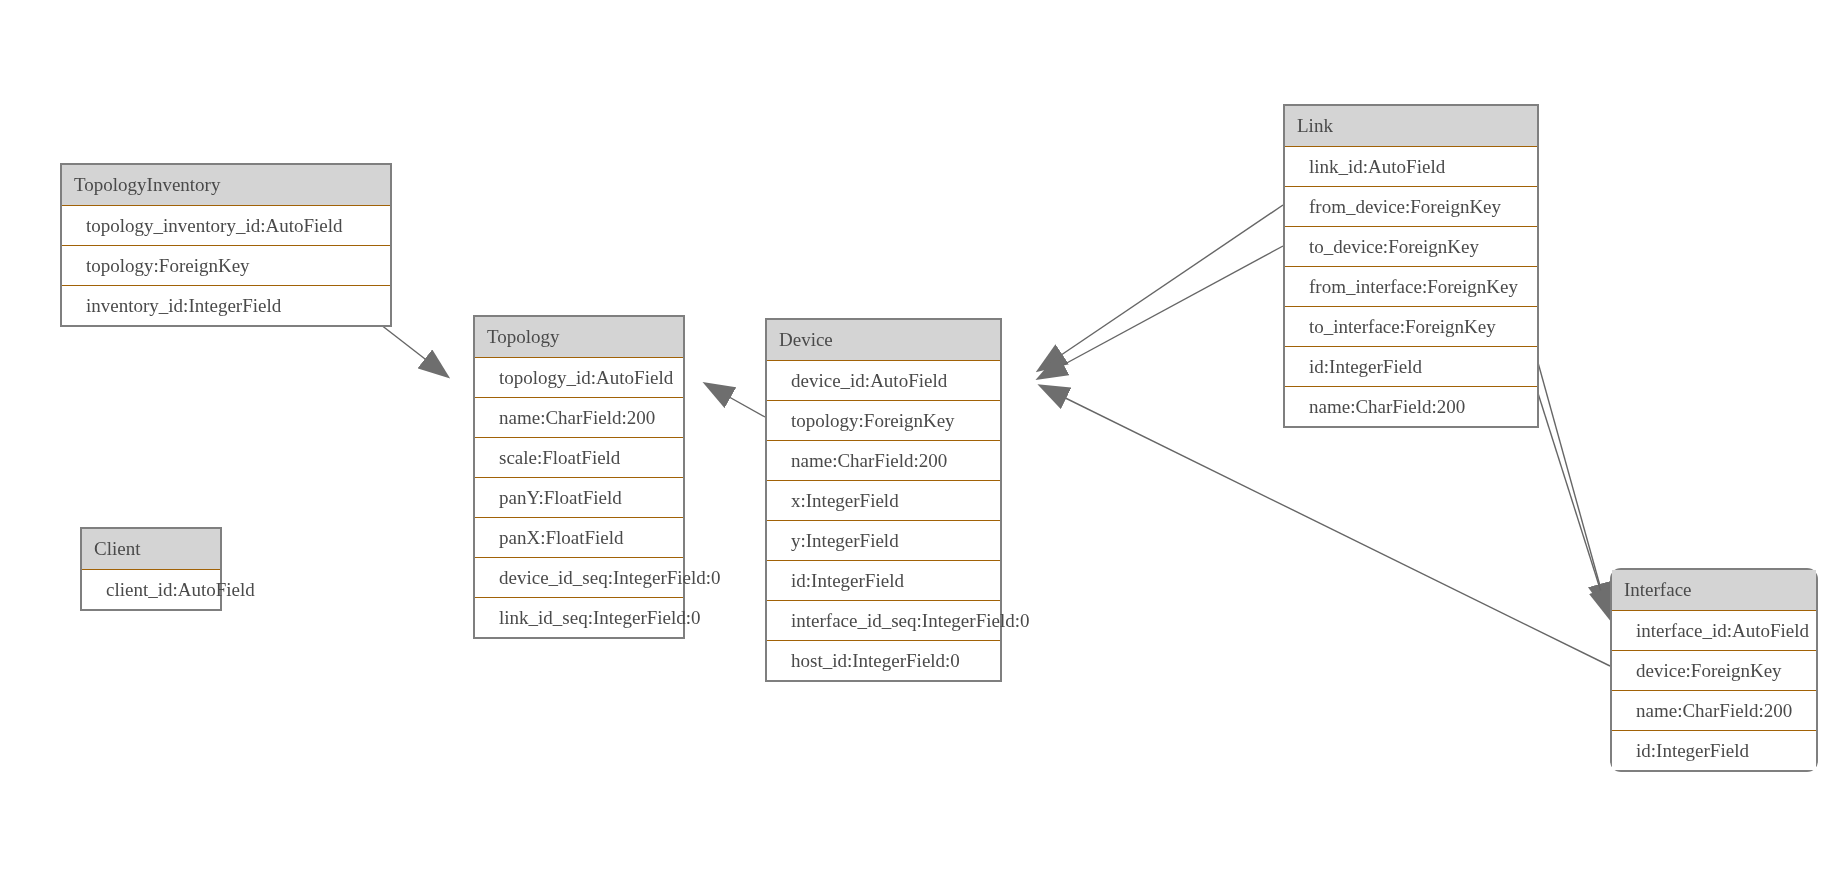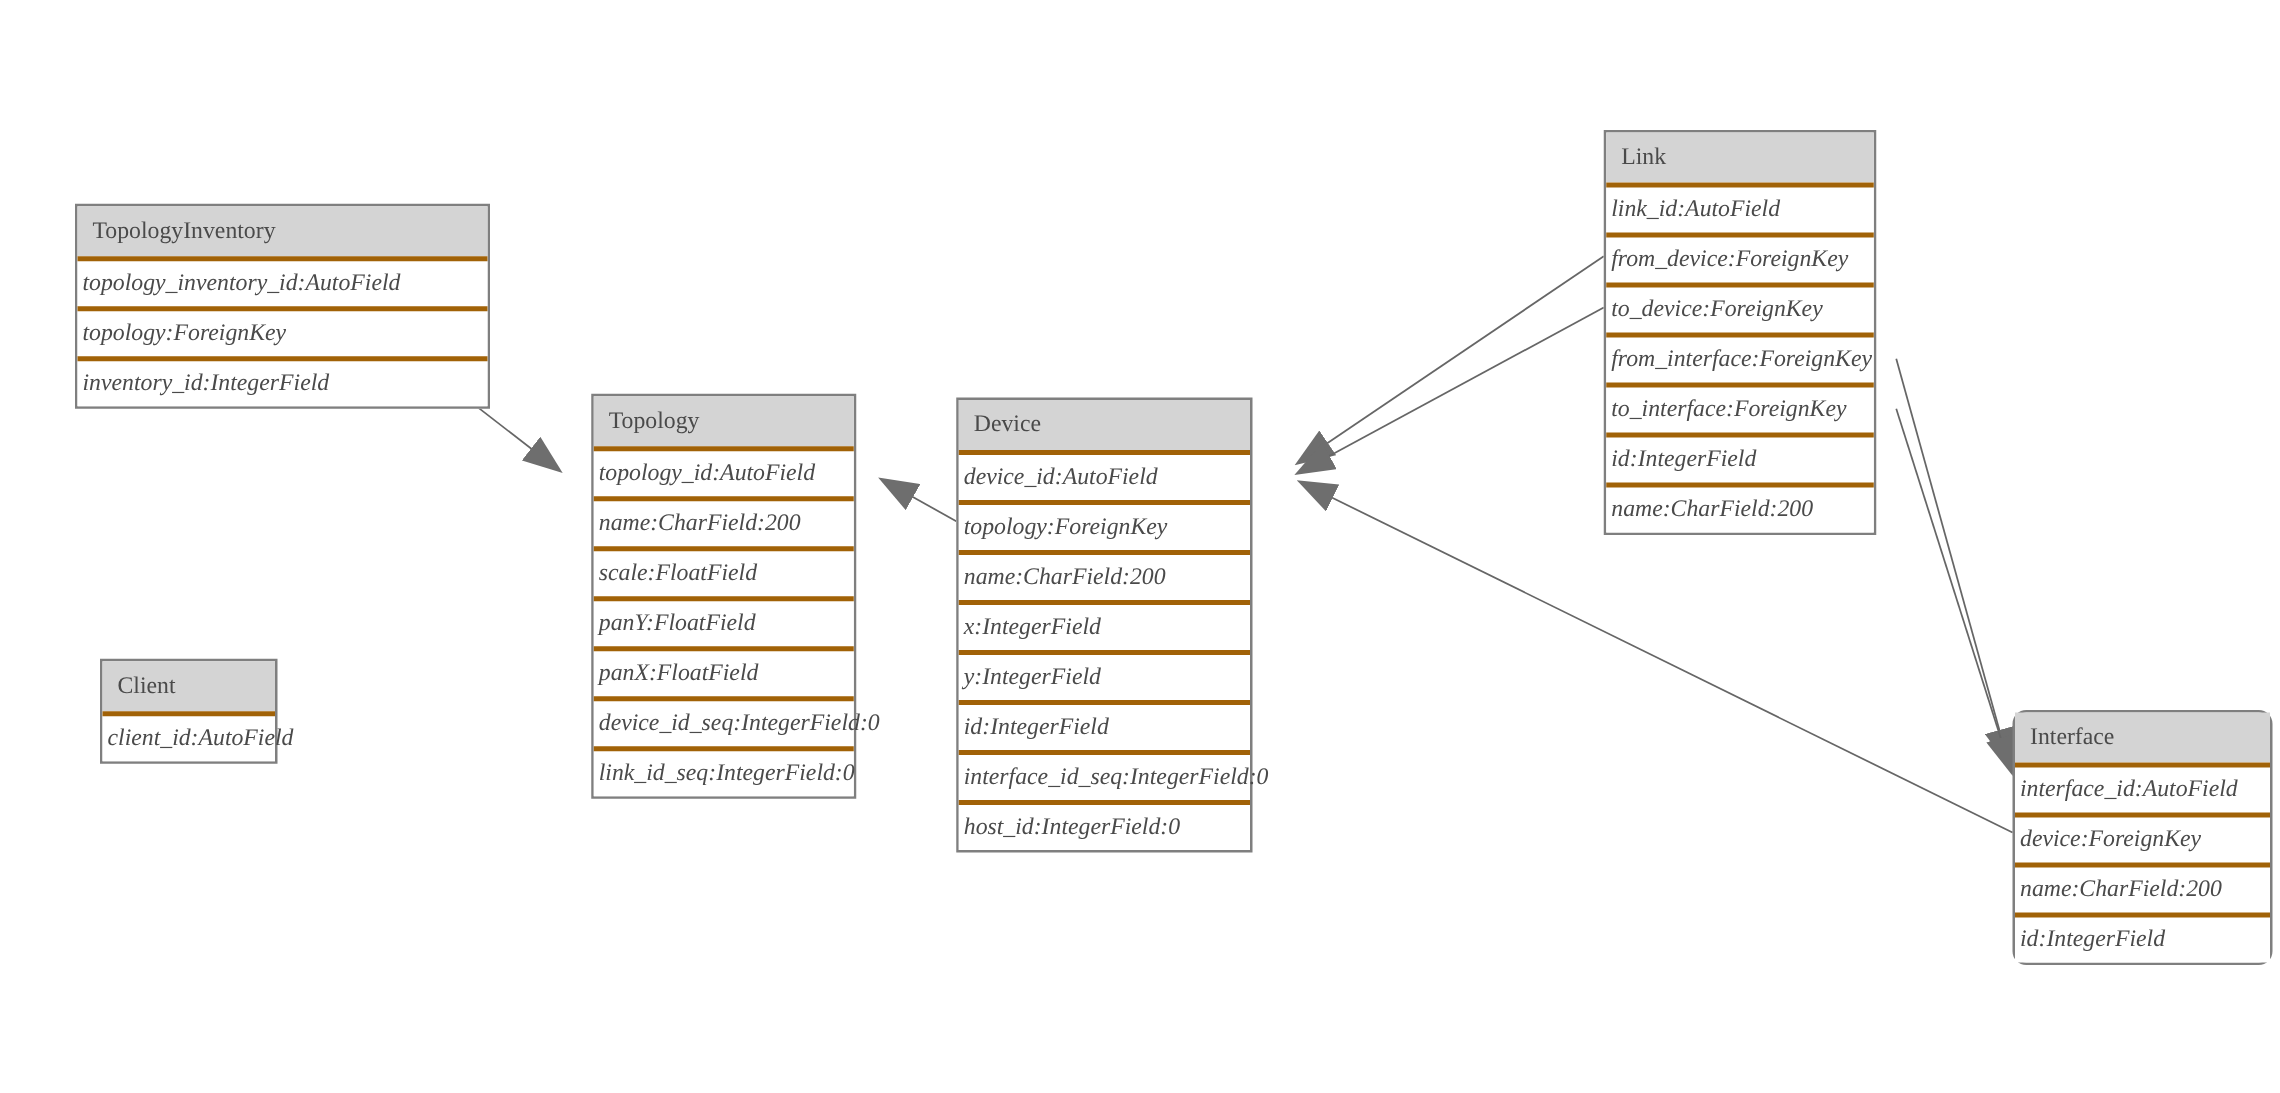--- a/index.html
+++ b/index.html
@@ -38,32 +38,31 @@
     align-items: center;
     padding-left: 12px;
     background: #d4d4d4;
     white-space: nowrap;
   }
   .erow {
     box-sizing: border-box;
     height: 40px;
     display: flex;
     align-items: center;
-    padding-left: 4px;
-    border-top: 4px solid #a16207;
+    padding-left: 24px;
+    border-top: 1px solid #a16207;
     background: #ffffff;
     white-space: nowrap;
-    font-style: italic;
   }
   
   #ent-topologyinventory { left: 20px;   top: 163px; width: 332px; margin-left: 40px; }
   #ent-topology          { left: 473px;  top: 315px; width: 212px; }
   #ent-client            { left: 80px;   top: 527px; width: 142px; }
   #ent-device            { left: 765px;  top: 318px; width: 237px; }
-  #ent-link              { left: 1283px; top: 104px; width: 218px; }
+  #ent-link              { left: 1283px; top: 104px; width: 256px; }
   #ent-interface         { left: 1610px; top: 568px; width: 208px; border-radius: 11px; }
   .edge-line {
     stroke: #666666;
     stroke-width: 1.4;
     fill: none;
   }
 </style>
 </head>
 <body>
 

